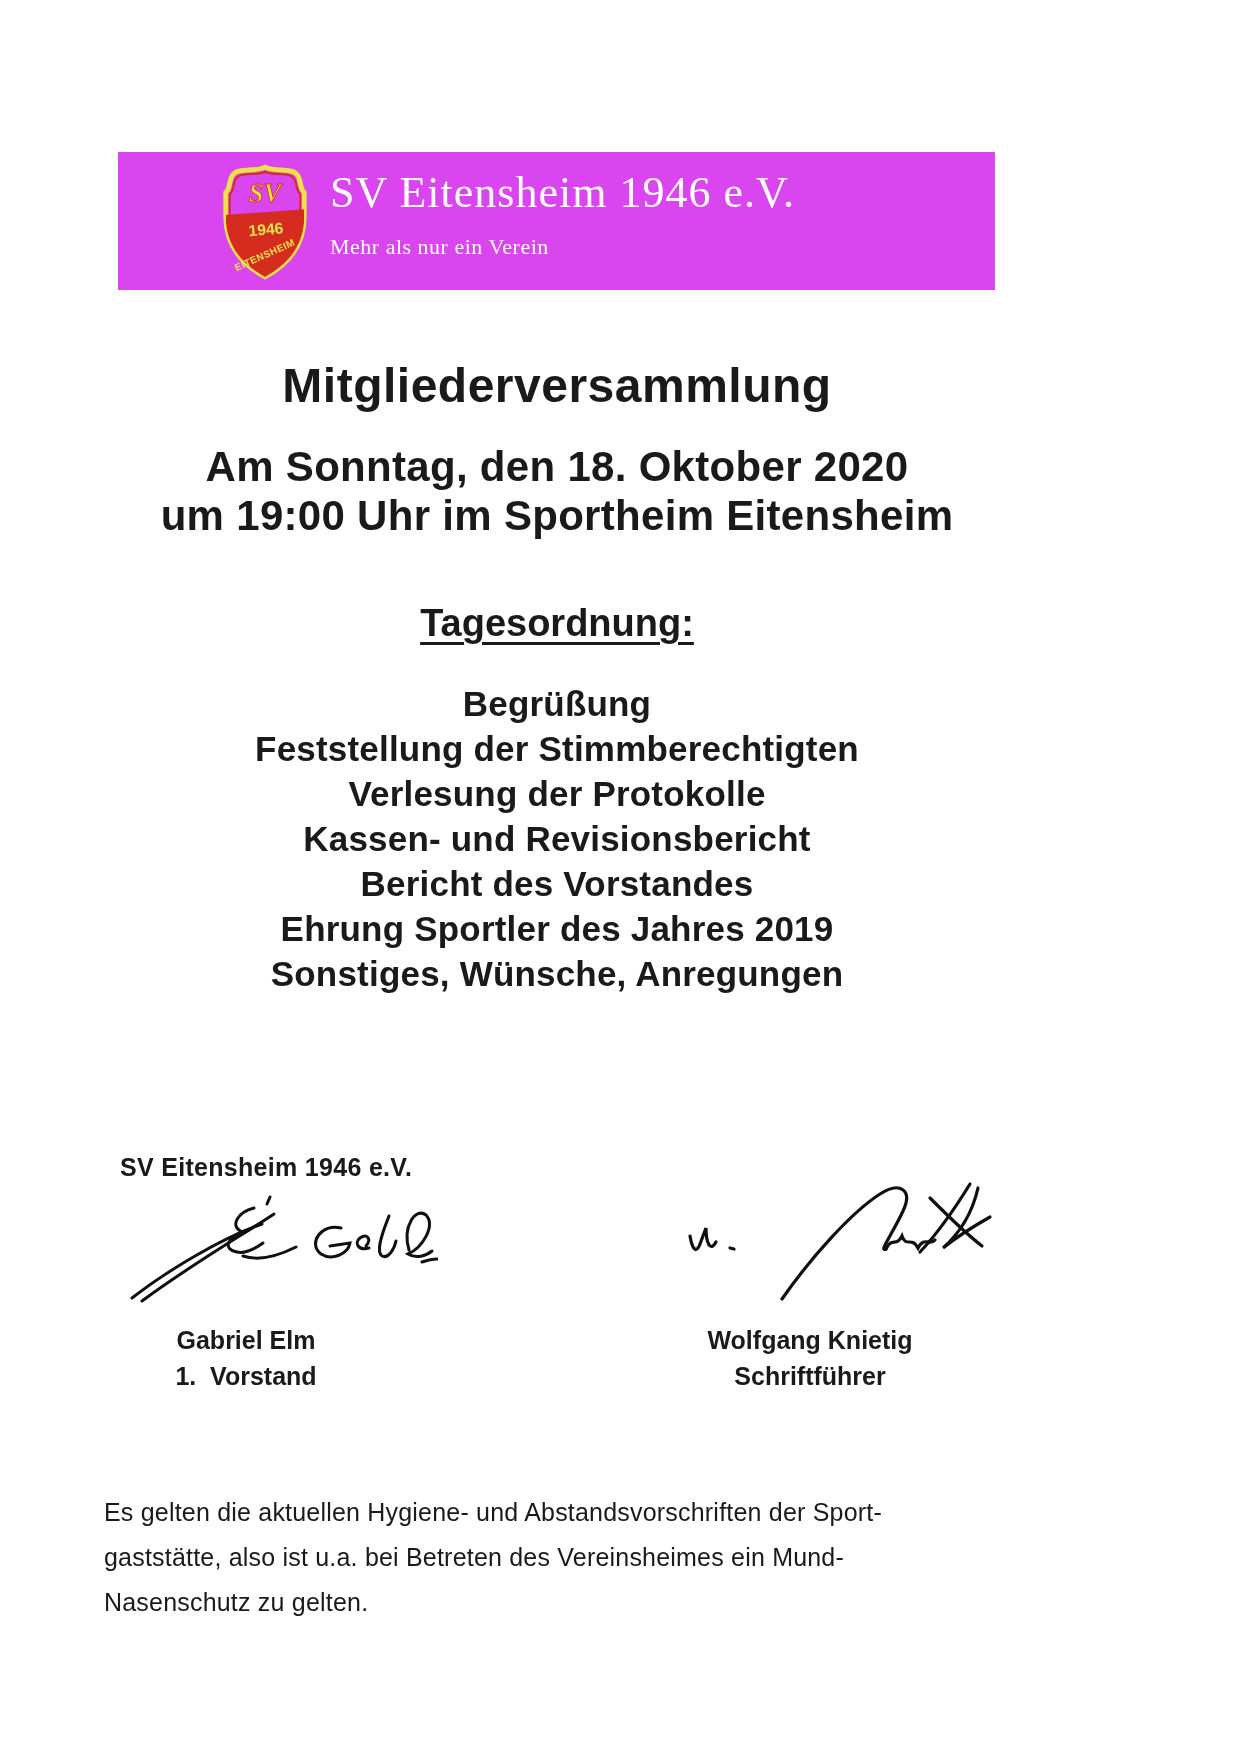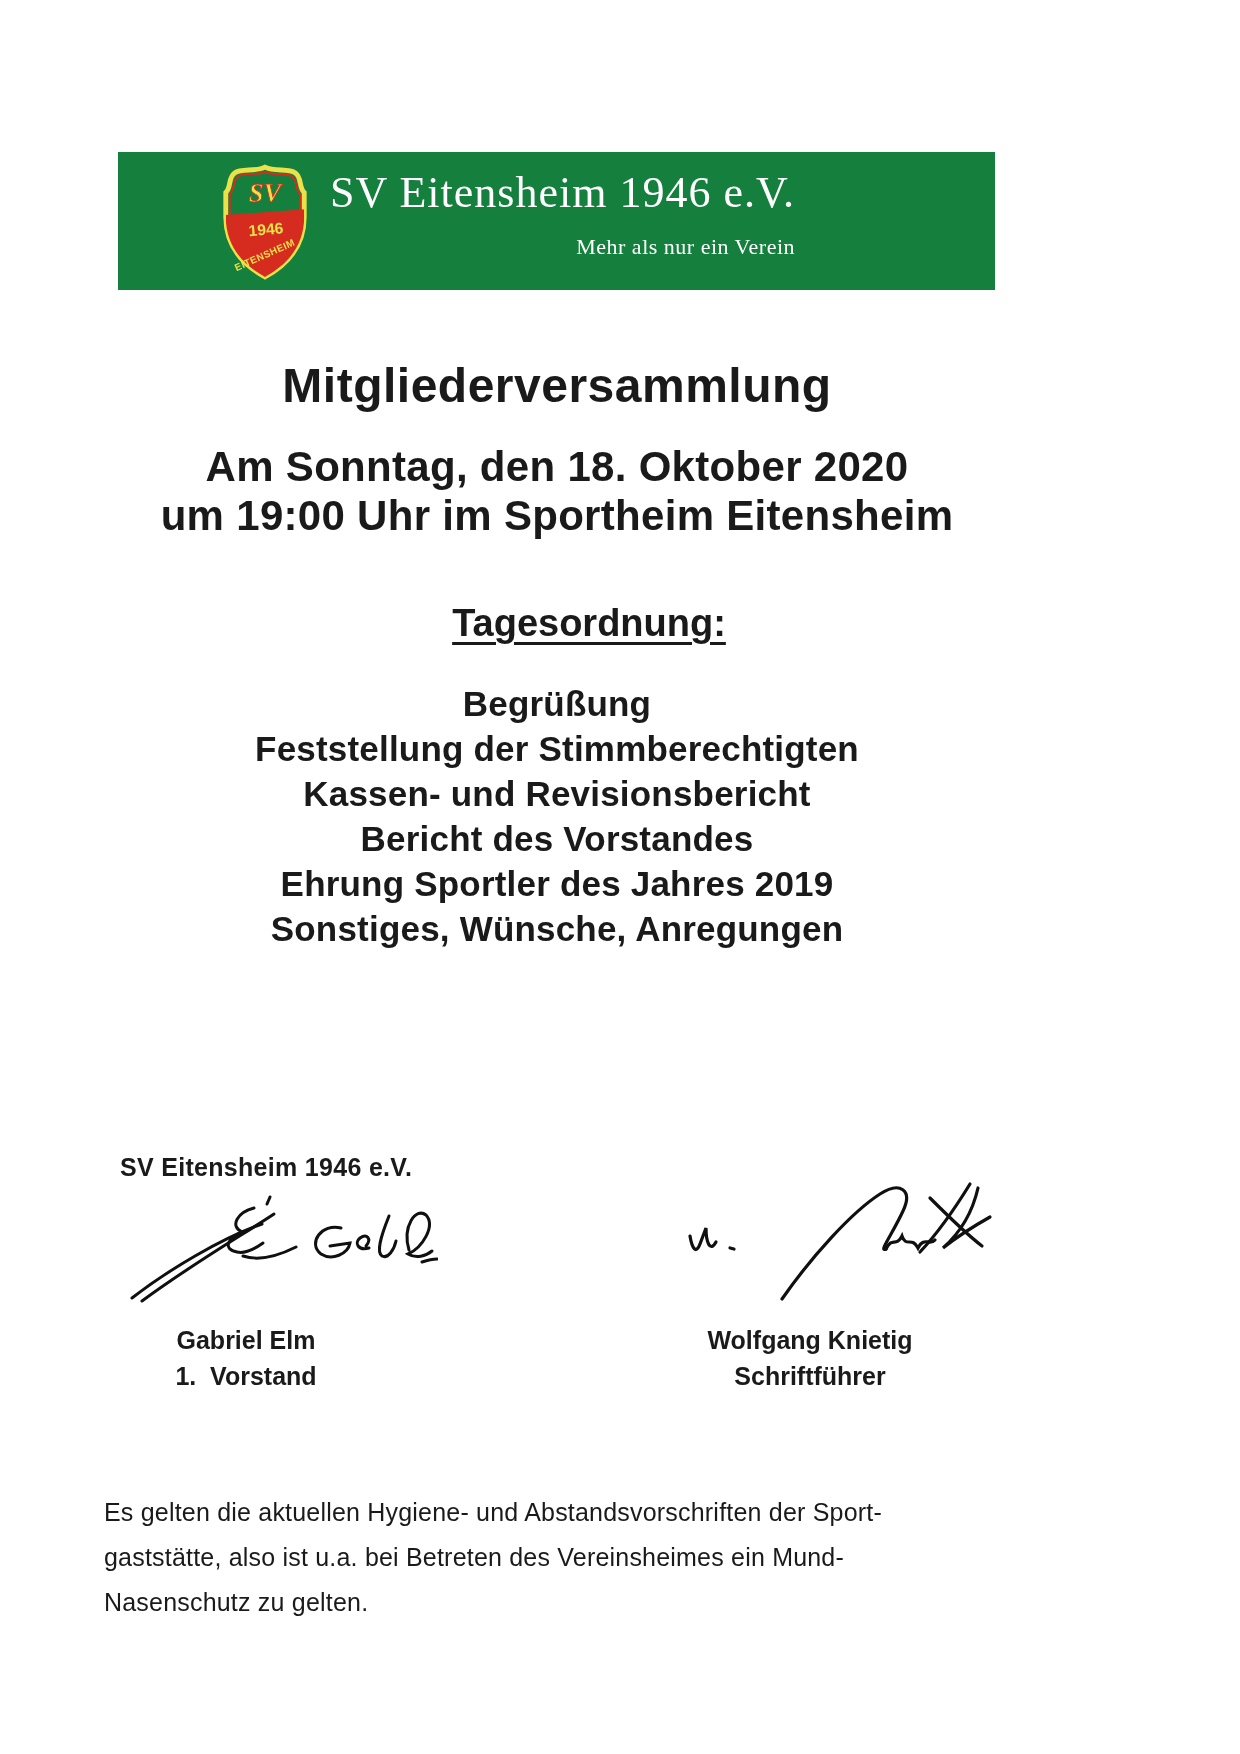--- a/index.html
+++ b/index.html
@@ -2,36 +2,35 @@
 <html><head>
 <meta charset="utf-8">
 <style>
   html,body{margin:0;padding:0;}
   body{
     width:1240px;height:1754px;position:relative;background:#ffffff;
     font-family:"Liberation Sans", sans-serif;color:#1a1a1a;overflow:hidden;
   }
   .banner{
     position:absolute;left:118px;top:152px;width:877px;height:138px;
-    background:#15803d;
-    text-align:right;
+    background:#d946ef;
   }
   .crest{position:absolute;left:98px;top:10px;width:98px;height:120px;}
   .banner-text{
     position:absolute;left:212px;top:16px;color:#ffffff;
     font-family:"Liberation Serif", serif;font-weight:400;
   }
   .club-name{font-size:44px;letter-spacing:1px;line-height:50px;}
   .tagline{font-size:22px;letter-spacing:0.5px;margin-top:16px;}
   .center-col{
     position:absolute;left:0;width:1114px;text-align:center;font-weight:bold;margin-top:28px;
   }
   .main-title{top:330px;font-size:48px;letter-spacing:0.5px;}
   .date-block{top:414px;font-size:42px;line-height:49px;letter-spacing:0.3px;}
-  .agenda-heading{top:574px;font-size:38px;padding-left:32px;}
+  .agenda-heading{top:574px;font-size:38px;}
   .agenda-heading span{text-decoration:underline;text-underline-offset:6px;text-decoration-thickness:3px;}
   .agenda-list{top:653px;font-size:35px;line-height:45px;letter-spacing:0.2px;}
   .sig-org{
     position:absolute;left:120px;top:1153px;font-size:25px;font-weight:bold;letter-spacing:0.3px;
   }
   .sig-left{position:absolute;left:126px;top:1186px;width:312px;height:118px;}
   .sig-right{position:absolute;left:672px;top:1156px;width:326px;height:152px;}
   .sig-name-left{
     position:absolute;left:126px;top:1322px;width:240px;text-align:center;
     font-size:25px;font-weight:bold;line-height:36px;
@@ -74,20 +73,21 @@
   <div>um 19:00 Uhr im Sportheim Eitensheim</div>
 </div>
 
 <div class="center-col agenda-heading">
   <span>Tagesordnung:</span>
 </div>
 
 <div class="center-col agenda-list">
   <div>Begrüßung</div>
   <div>Feststellung der Stimmberechtigten</div>
+  <div>Verlesung der Protokolle</div>
   <div>Kassen- und Revisionsbericht</div>
   <div>Bericht des Vorstandes</div>
   <div>Ehrung Sportler des Jahres 2019</div>
   <div>Sonstiges, Wünsche, Anregungen</div>
 </div>
 
 <div class="sig-org">SV Eitensheim 1946 e.V.</div>
 
 <svg class="sig-left" viewBox="0 0 312 118">
   <g stroke="#101010" stroke-width="3" stroke-linecap="round">

